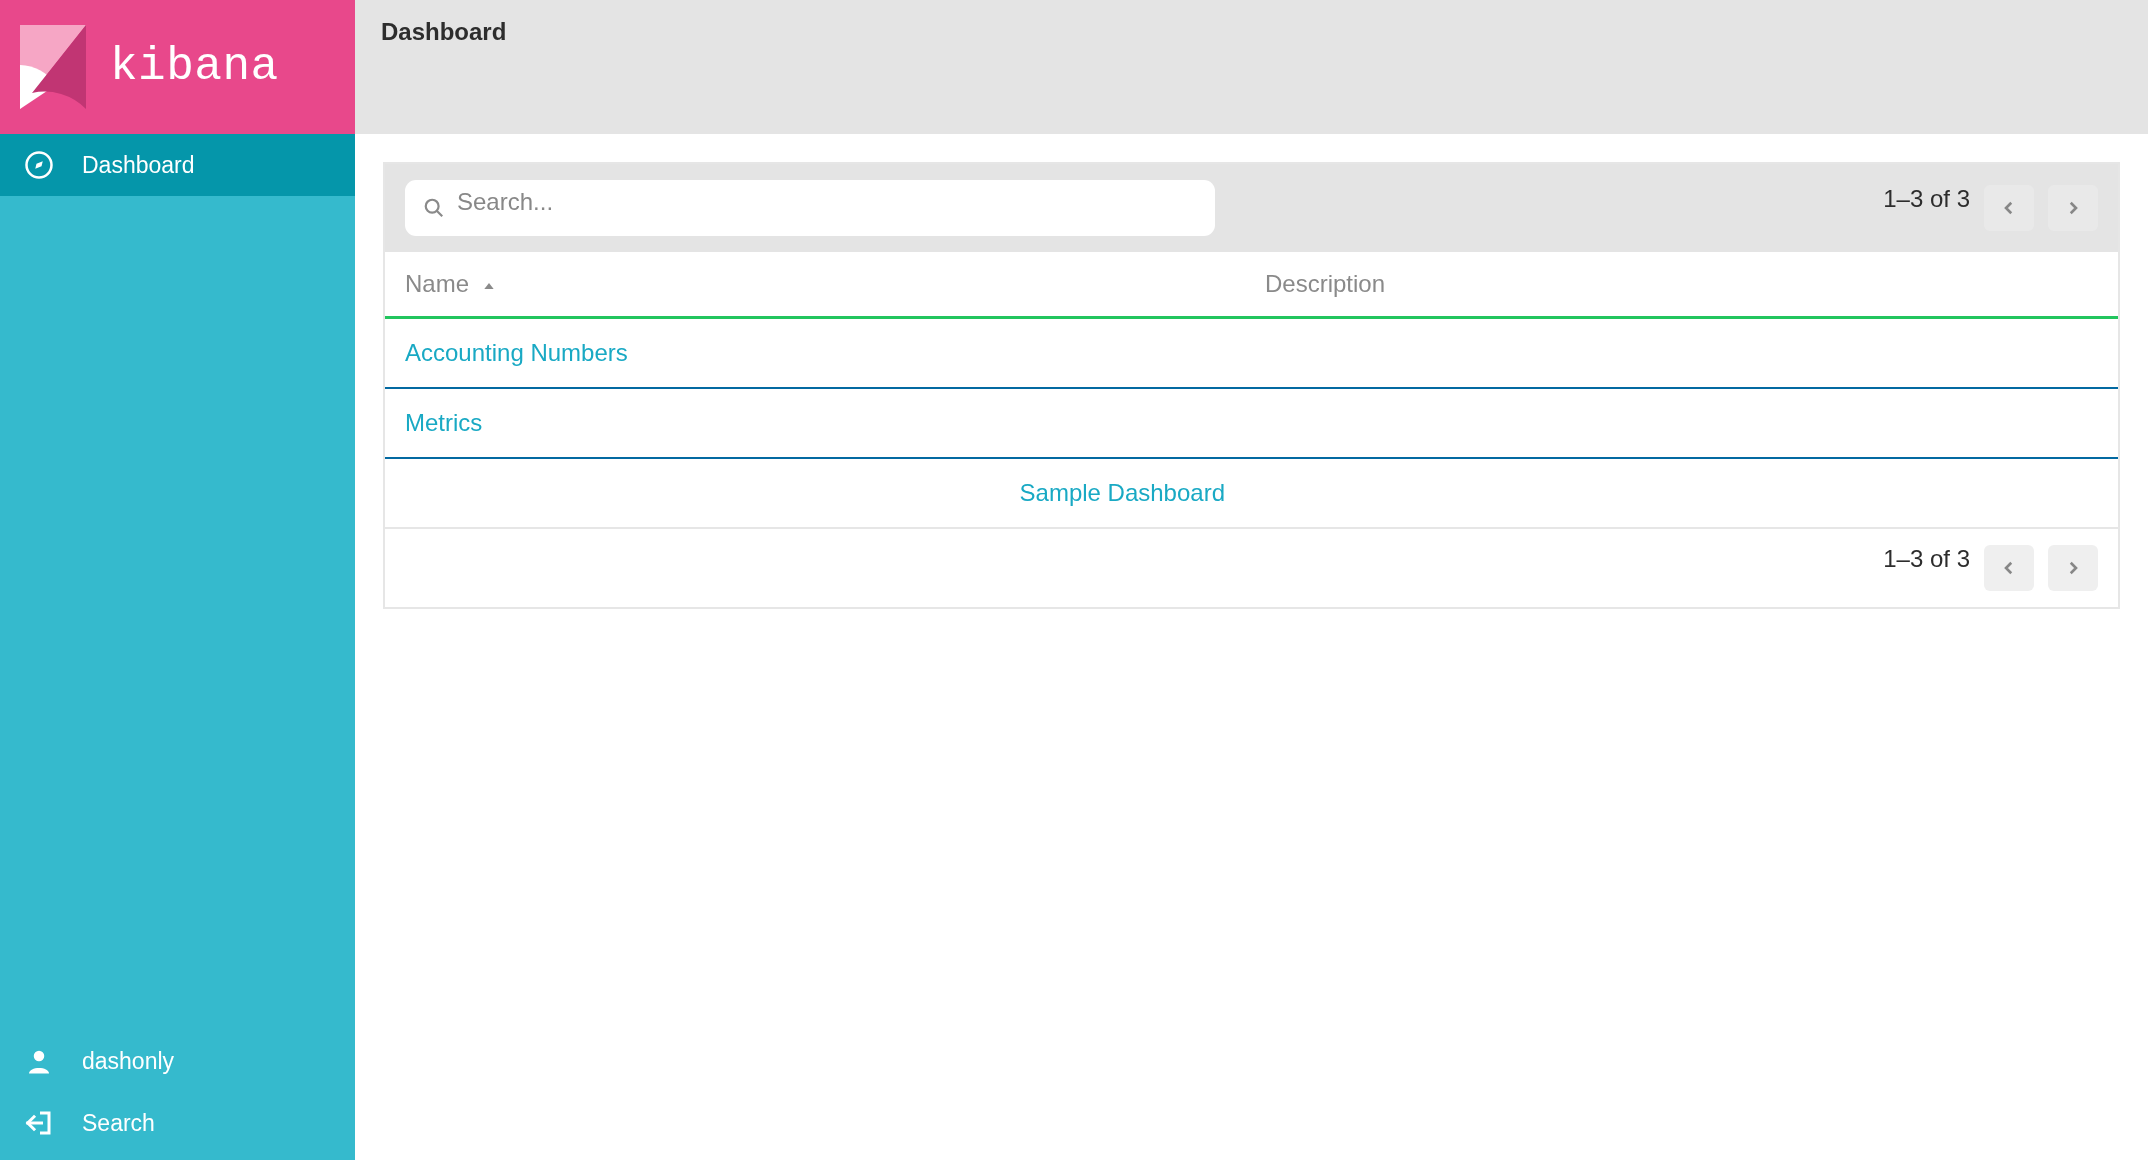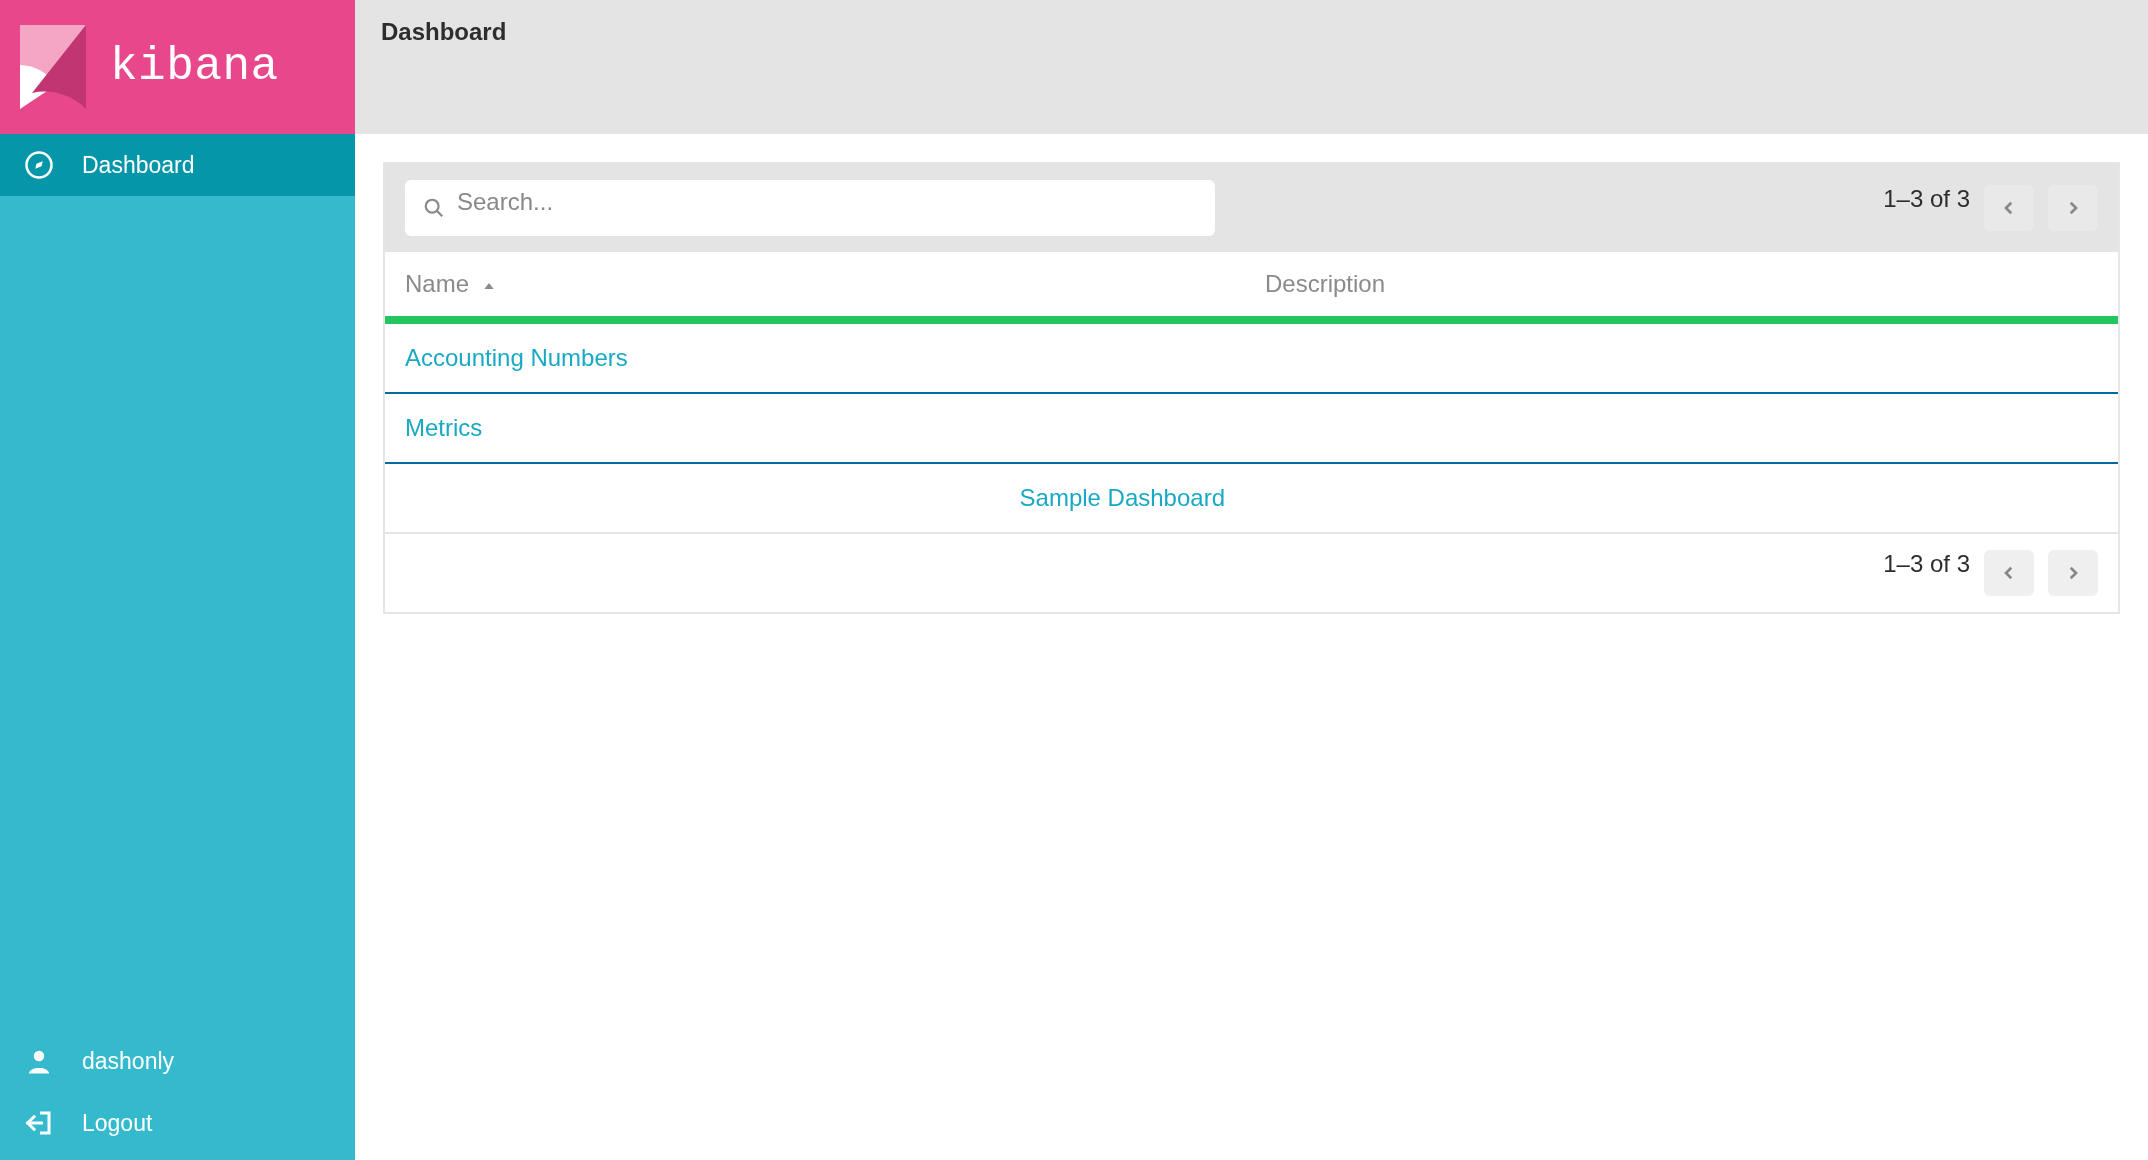--- a/index.html
+++ b/index.html
@@ -141,21 +141,21 @@
     transform: translateY(-50%);
     color: #999;
     width: 22px;
     height: 22px;
   }
   .search-icon svg { width: 100%; height: 100%; }
   .search-input {
     width: 100%;
     height: 56px;
     border: none;
-    border-radius: 6px;
+    border-radius: 11px;
     padding: 0 18px 12px 52px;
     font-size: 24px;
     color: #333;
     outline: none;
   }
   .search-input::placeholder { color: #888; }
 
   .pager {
     display: flex;
     align-items: flex-start;
@@ -181,21 +181,21 @@
   .table {
     width: 100%;
     border-collapse: collapse;
   }
   .table thead th {
     text-align: left;
     font-weight: 400;
     color: #8a8a8a;
     font-size: 24px;
     padding: 18px 20px 18px 20px;
-    border-bottom: 8px solid #22c55e;
+    border-bottom: 3px solid #22c55e;
   }
   .col-name { width: 860px; }
   .sort-caret {
     display: inline-block;
     margin-left: 6px;
     vertical-align: middle;
   }
   .sort-caret svg { width: 14px; height: 14px; display: block; }
   .table tbody td {
     padding: 20px 20px;
@@ -246,21 +246,21 @@
       <span class="footer-label">dashonly</span>
     </div>
     <div class="footer-item">
       <span class="footer-icon">
         <svg viewBox="0 0 24 24" fill="none" stroke="#ffffff" stroke-width="2.4" stroke-linecap="square">
           <path d="M14 4 L20 4 L20 20 L14 20"></path>
           <line x1="3" y1="12" x2="14" y2="12"></line>
           <polyline points="8,7 3,12 8,17"></polyline>
         </svg>
       </span>
-      <span class="footer-label">Logout</span>
+      <span class="footer-label">Search</span>
     </div>
   </div>
 </aside>
 
 <main class="main">
   <div class="topbar">
     <div class="topbar-title">Dashboard</div>
   </div>
 
   <div class="content">

